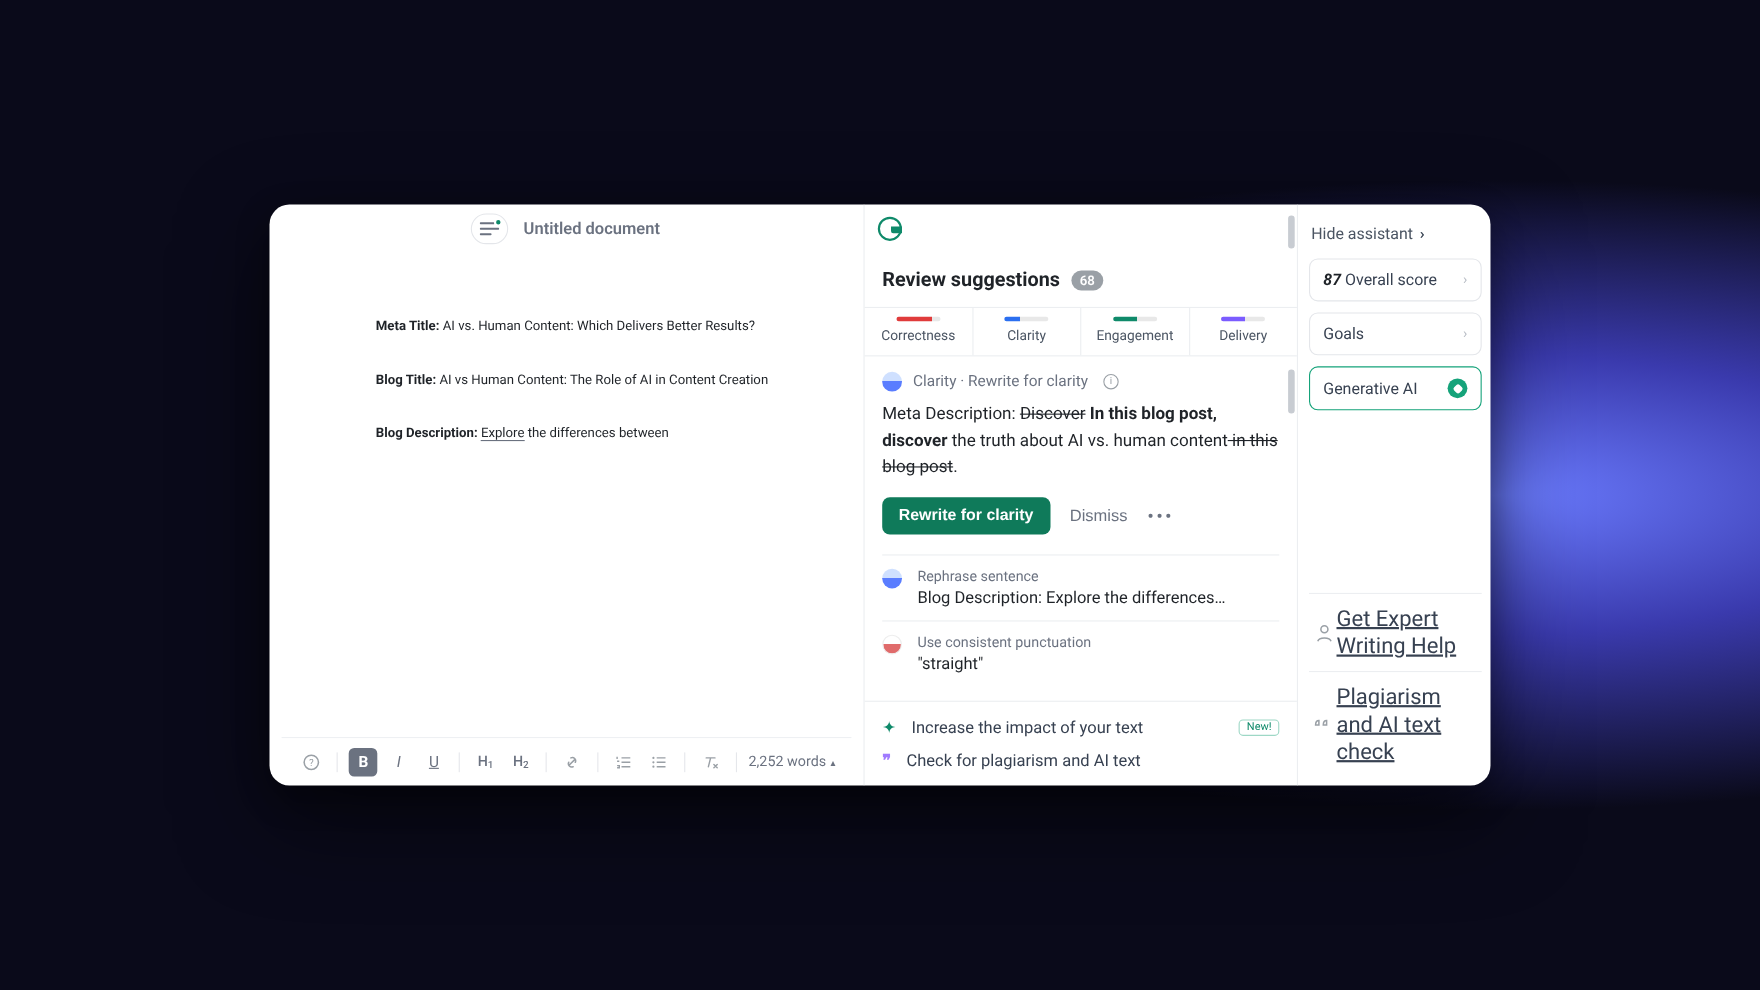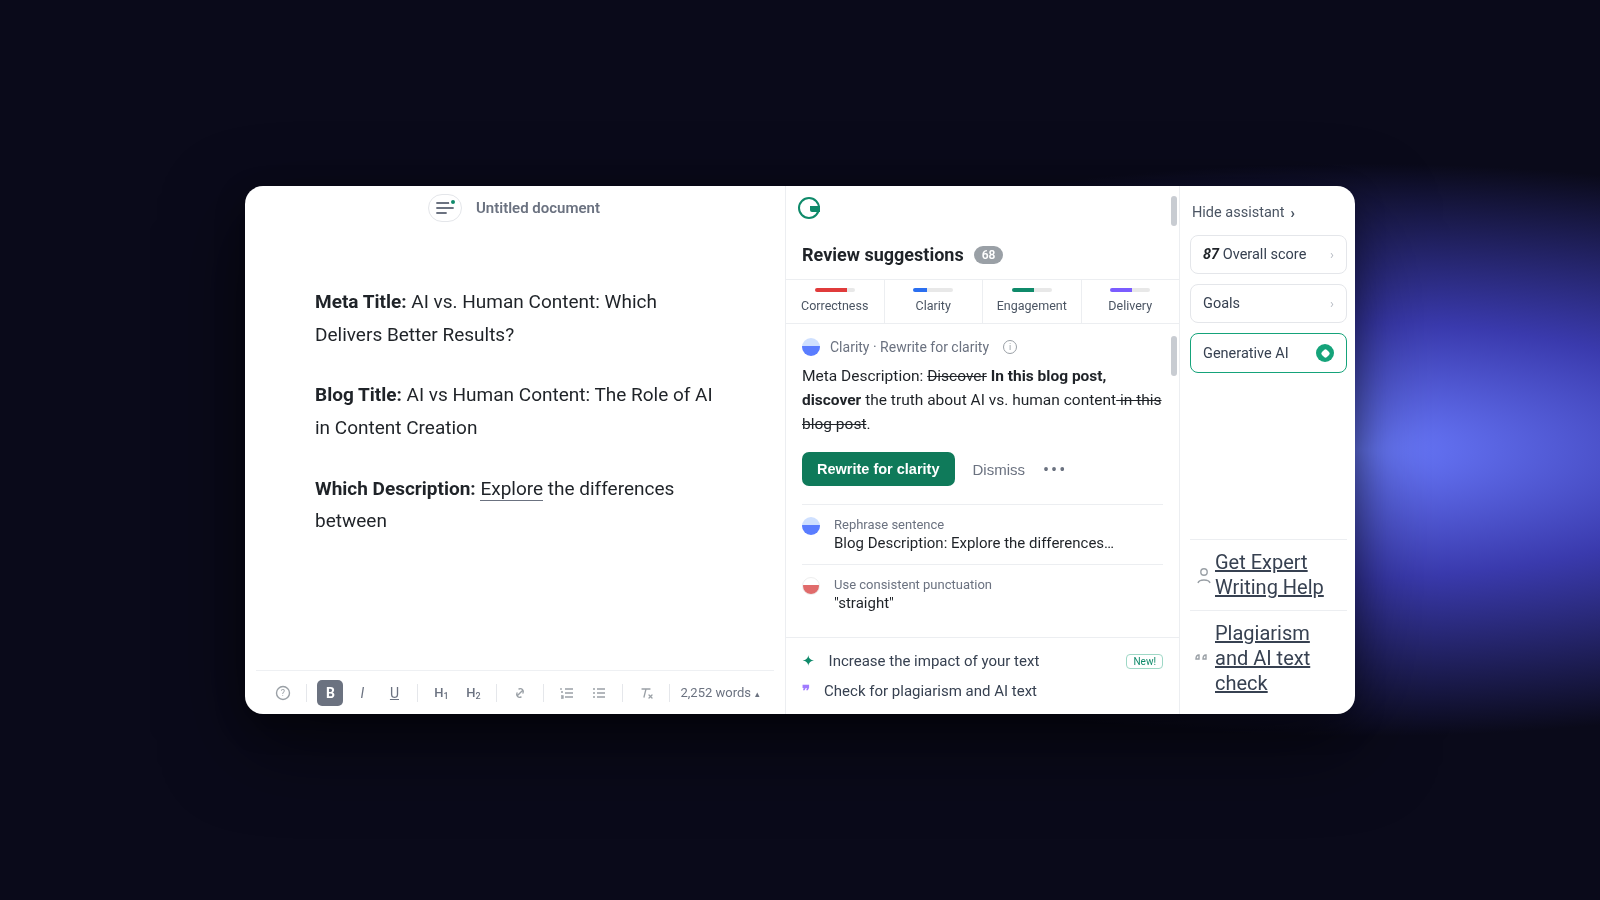--- a/index.html
+++ b/index.html
@@ -18,21 +18,21 @@
   
   .editor { flex: 0 0 540px; display: flex; flex-direction: column; position: relative; align-items: center; }
   .editor-header { height: 44px; display: flex; align-items: center; gap: 14px; padding: 0 18px 0 16px; }
   .hamburger-btn {
     width: 34px; height: 28px; border: 1px solid #e4e6ea; border-radius: 14px;
     display: flex; align-items: center; justify-content: center; background: #fff; position: relative;
   }
   .hamburger-btn svg { width: 18px; height: 14px; }
   .hamburger-dot { position: absolute; top: 3px; right: 4px; width: 8px; height: 8px; border-radius: 50%; background: #0f8a6a; border: 2px solid #fff; }
   .doc-title { color: #6b7280; font-size: 15px; font-weight: 600; }
-  .editor-body { flex: 1; overflow: hidden; padding: 56px 60px 0 70px; color: #1f2328; font-size: 19px; line-height: 1.72; }
+  .editor-body { flex: 1; overflow: hidden; padding: 56px 60px 0 70px; color: #1f2328; font-size: 12px; line-height: 1.72; }
   .editor-body p { margin-bottom: 28px; }
   .editor-body strong { font-weight: 700; }
   .hl { background: #d9e8ff; }
   .dund { border-bottom: 1px dotted #6b7280; }
   .solund { border-bottom: 1.5px solid #6b7280; }
   .editor-toolbar {
     height: 44px; border-top: 1px solid #eef0f3; display: flex; align-items: center;
     gap: 6px; padding: 0 14px; color: #6b7280; font-size: 14px;
   }
   .tb-btn { width: 26px; height: 26px; border-radius: 5px; display: flex; align-items: center; justify-content: center; cursor: pointer; }
@@ -118,21 +118,21 @@
     </div>
 
     <div class="editor-body">
       <p>
         <strong>Meta Title:</strong><span> AI vs. Human Content: Which Delivers Better Results?</span>
       </p>
       <p>
         <strong>Blog Title:</strong><span> AI vs Human Content: The Role of AI in Content Creation</span>
       </p>
       <p>
-        <strong>Which Description:</strong> <span class="solund">Explore</span><span> the differences between</span>
+        <strong>Blog Description:</strong> <span class="solund">Explore</span><span> the differences between</span>
       </p>
     </div>
 
     <div class="editor-toolbar">
       <div class="tb-btn">
           <svg width="16" height="16" viewBox="0 0 16 16">
             <circle cx="8" cy="8" r="6.5" fill="none" stroke="#9aa0a6" stroke-width="1.4"></circle>
             <text x="8" y="11" text-anchor="middle" font-size="9" fill="#9aa0a6">?</text>
           </svg>
         </div>

